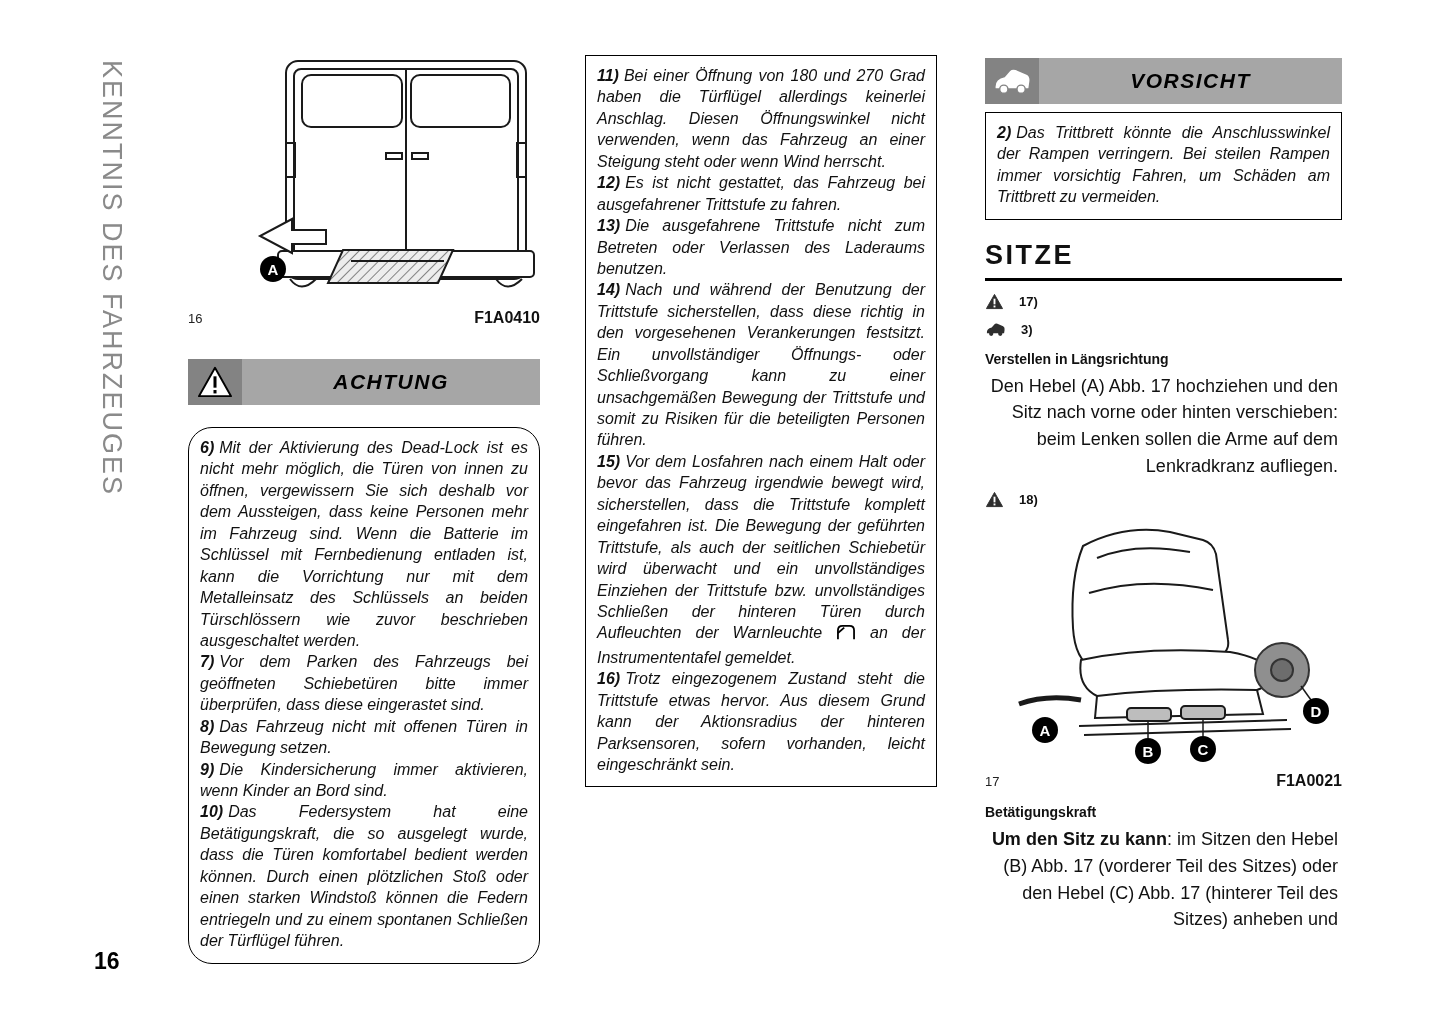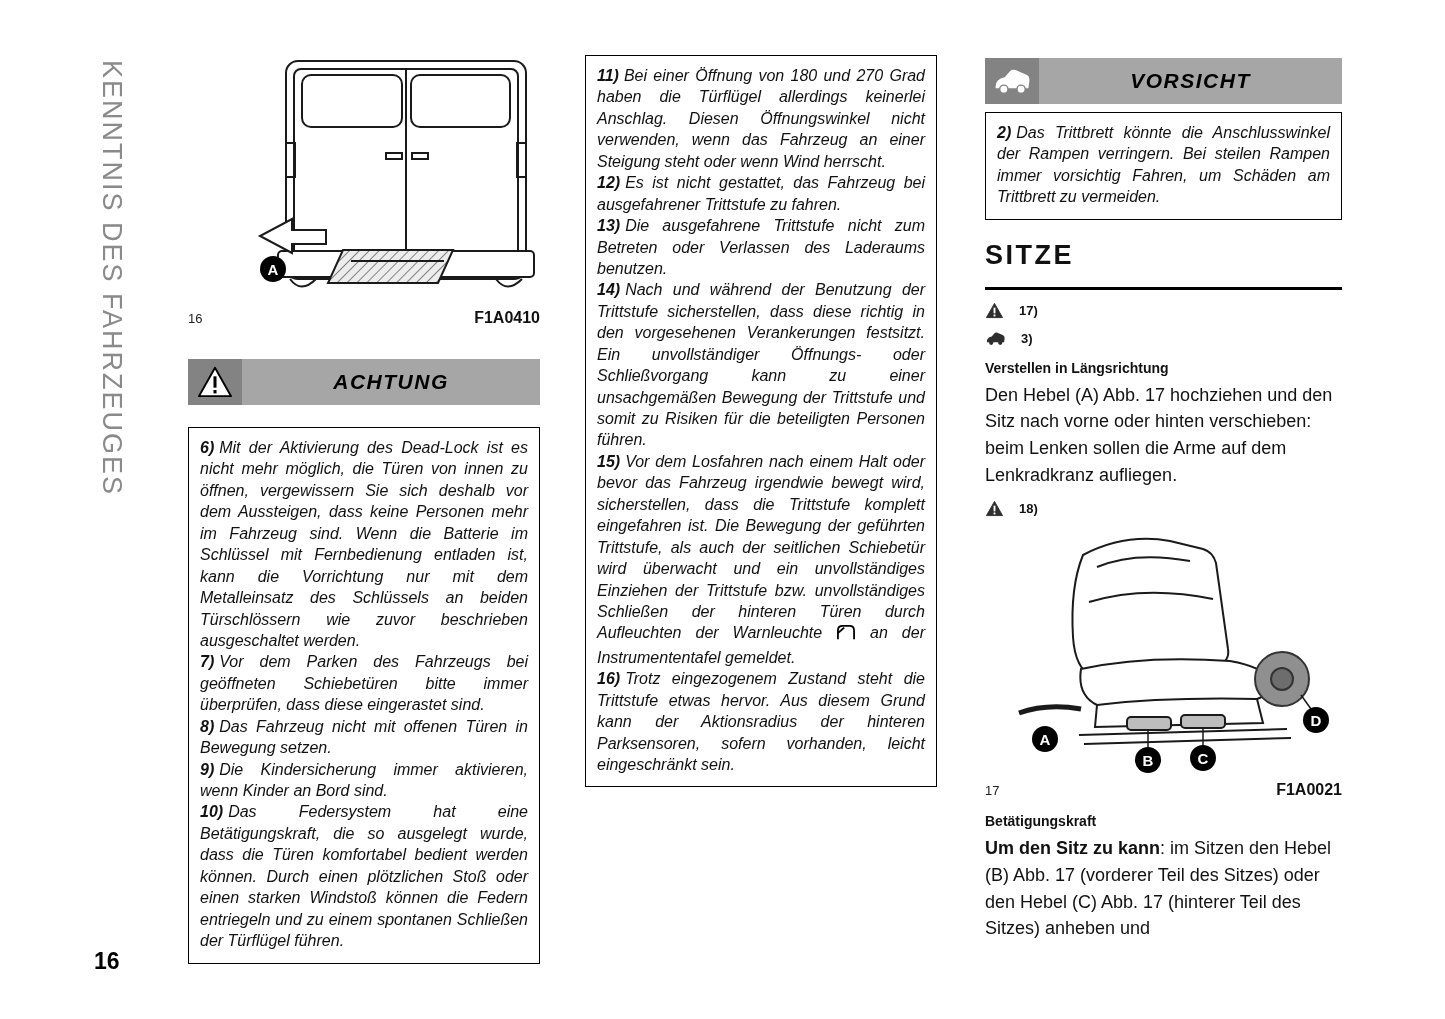--- a/index.html
+++ b/index.html
@@ -34,24 +34,24 @@
 
   
   .wbox{border:1.5px solid #000;padding:9px 11px 11px 11px;font-style:italic;
     font-size:16px;line-height:1.34;text-align:justify;background:#fff;}
   .witem{margin:0;}
   .witem .num{font-weight:bold;margin-right:5px;}
   .door-icon{display:inline-block;vertical-align:-3px;}
 
   
   .sitze-heading{font-size:27px;font-weight:bold;letter-spacing:2.5px;
-    border-bottom:3px solid #000;padding-bottom:16px;margin-top:20px;}
+    border-bottom:3px solid #000;padding-bottom:7px;margin-top:20px;}
   .ref-row{display:flex;align-items:center;gap:15px;margin-top:12px;font-size:13px;font-weight:bold;}
   .subhead{font-size:14px;font-weight:bold;margin-top:14px;}
-  .body-text{font-size:18px;line-height:1.48;margin:6px 4px 0 0;}
+  .body-text{font-size:18px;line-height:1.48;margin:6px 4px 0 0;text-align:right;}
   .seat-fig{margin-top:10px;}
 
   svg{display:block;}
   .inline-svg{display:inline-block;}
 </style>
 </head>
 <body>
 
 <div class="canvas">
 
@@ -101,21 +101,21 @@
       <div class="icon-box">
         <svg width="38" height="34" viewBox="0 0 40 36">
           <path d="M20 3 L37 33 L3 33 Z" fill="#fff" stroke="#000" stroke-width="2" stroke-linejoin="round"></path>
           <rect x="18.4" y="12" width="3.2" height="12" fill="#000"></rect>
           <rect x="18.4" y="26.5" width="3.2" height="3.6" fill="#000"></rect>
         </svg>
       </div>
       <div class="bar">ACHTUNG</div>
     </div>
 
-    <div class="wbox" style="margin-top:22px;">
+    <div class="wbox" style="margin-top:22px;border-radius:24px;">
       <p class="witem"><b class="num">6)</b><span>Mit der Aktivierung des Dead-Lock ist es nicht mehr möglich, die Türen von innen zu öffnen, vergewissern Sie sich deshalb vor dem Aussteigen, dass keine Personen mehr im Fahrzeug sind. Wenn die Batterie im Schlüssel mit Fernbedienung entladen ist, kann die Vorrichtung nur mit dem Metalleinsatz des Schlüssels an beiden Türschlössern wie zuvor beschrieben ausgeschaltet werden.</span></p>
       <p class="witem"><b class="num">7)</b><span>Vor dem Parken des Fahrzeugs bei geöffneten Schiebetüren bitte immer überprüfen, dass diese eingerastet sind.</span></p>
       <p class="witem"><b class="num">8)</b><span>Das Fahrzeug nicht mit offenen Türen in Bewegung setzen.</span></p>
       <p class="witem"><b class="num">9)</b><span>Die Kindersicherung immer aktivieren, wenn Kinder an Bord sind.</span></p>
       <p class="witem"><b class="num">10)</b><span>Das Federsystem hat eine Betätigungskraft, die so ausgelegt wurde, dass die Türen komfortabel bedient werden können. Durch einen plötzlichen Stoß oder einen starken Windstoß können die Federn entriegeln und zu einem spontanen Schließen der Türflügel führen.</span></p>
     </div>
   </div>
 
   <div class="col col2">
     <div class="wbox">

